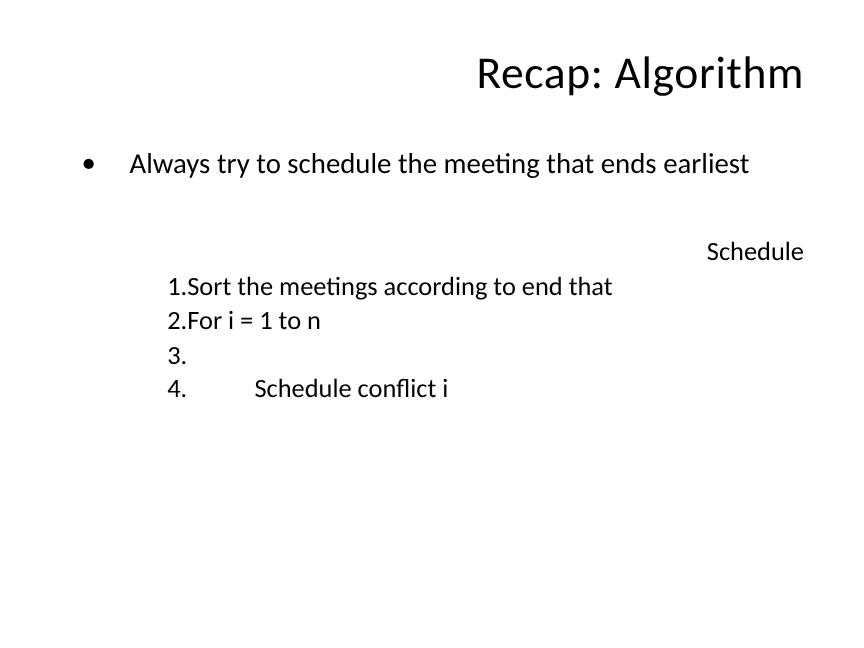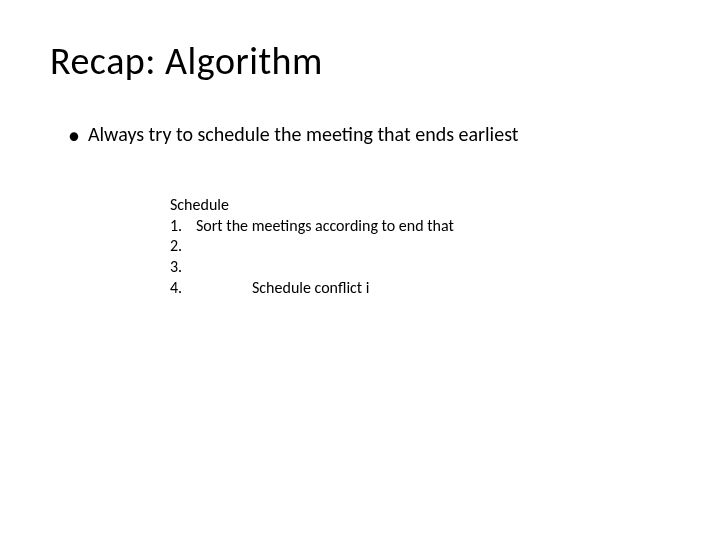--- a/index.html
+++ b/index.html
@@ -12,20 +12,21 @@
       height: 540px;
       background: #ffffff;
       font-family: Calibri, 'Segoe UI', Arial, sans-serif;
       color: #000000;
       overflow: hidden;
     }
     .slide {
       width: 100%;
       height: 100%;
       padding: 38px 50px 40px 50px;
+      text-align: right;
     }
     .title {
       font-size: 38px;
       font-weight: 400;
       margin-bottom: 38px;
       letter-spacing: 0.5px;
     }
     .bullet-block {
       margin-left: 18px;
       margin-bottom: 44px;
@@ -34,26 +35,27 @@
       display: flex;
       align-items: flex-start;
     }
     .bullet-marker {
       font-size: 24px;
       line-height: 1.2;
       margin-right: 8px;
       margin-top: 0;
     }
     .bullet-text {
-      font-size: 20px;
+      font-size: 24px;
       line-height: 1.25;
+      margin-left: 20px;
     }
     .algorithm {
-      margin-left: 120px;
-      font-size: 16px;
+      margin-left: 80px;
+      font-size: 22px;
       line-height: 1.3;
     }
     .alg-title {
       font-weight: 400;
     }
     .alg-line {
       display: flex;
     }
     .alg-num {
       width: 26px;
@@ -77,20 +79,21 @@
   </div>
 
   <div class="algorithm">
     <div class="alg-title">Schedule</div>
     <div class="alg-line">
       <span class="alg-num">1.</span>
       <span class="alg-indent-0">Sort the meetings according to end that</span>
     </div>
     <div class="alg-line">
       <span class="alg-num">2.</span>
+      <span class="alg-indent-0">For i = 1 to n</span>
     </div>
     <div class="alg-line">
       <span class="alg-num">3.</span>
     </div>
     <div class="alg-line">
       <span class="alg-num">4.</span>
       <span class="alg-indent-2">Schedule conflict i</span>
     </div>
   </div>
 </div>

